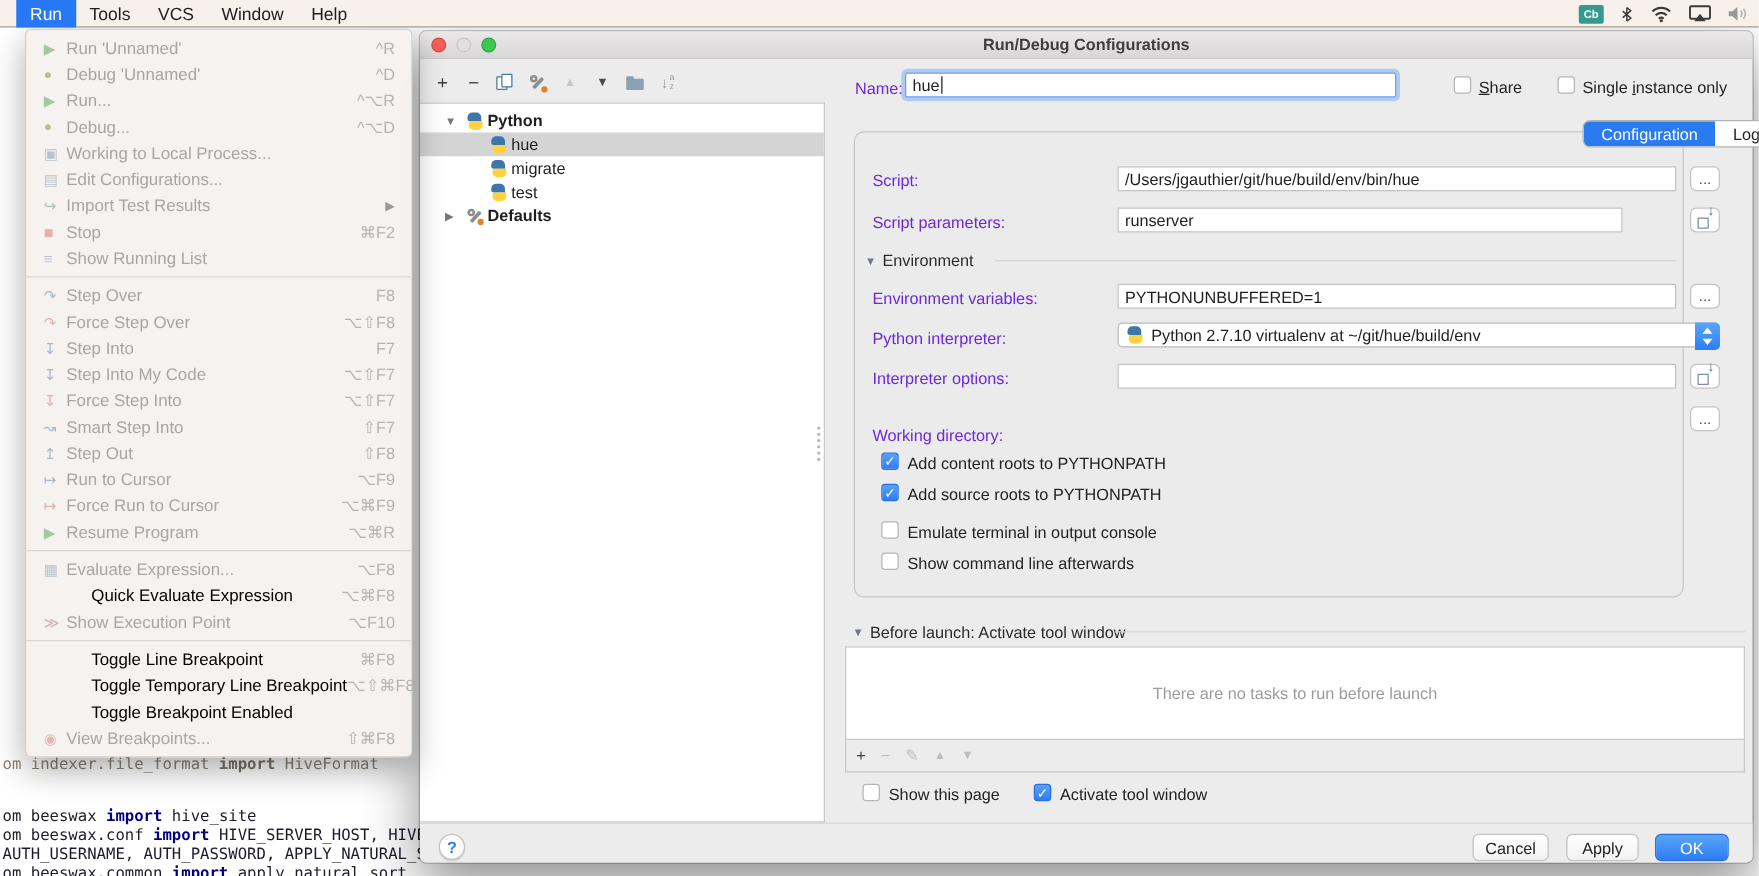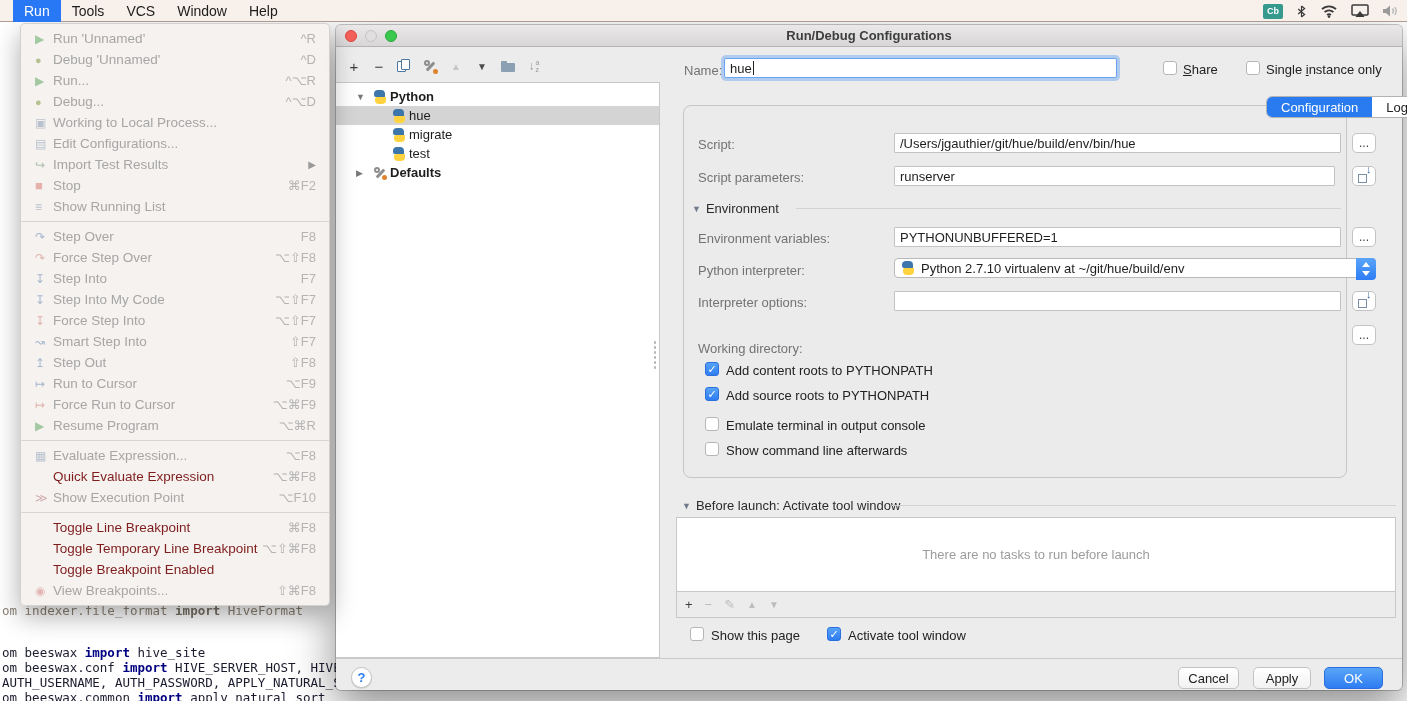--- a/index.html
+++ b/index.html
@@ -23,21 +23,21 @@
   .cb-badge{width:20px;height:15px;background:#35998d;border-radius:2px;color:#fff;font-size:9px;
     font-weight:bold;display:flex;align-items:center;justify-content:center;}
 
   
   .menu{position:absolute;left:20px;top:23px;width:310px;background:rgba(246,242,240,.97);
     border:1px solid rgba(0,0,0,.14);border-radius:5px;box-shadow:0 10px 26px rgba(0,0,0,.33);
     padding:4px 0;z-index:35;}
   .mrow{height:21px;display:flex;align-items:center;padding:0 13px 0 14px;}
   .mi{width:18px;text-align:left;font-size:12px;opacity:.8;flex:0 0 18px;}
   .ml{flex:1;font-size:13.5px;color:#a6a6a6;white-space:nowrap;}
-  .ml.darker{color:#7f1d1d;}
+  .ml.darker{color:#000000;margin-left:20px;}
   .ms{font-size:13px;color:#b4b4b4;white-space:nowrap;}
   .msep{height:1px;background:#dad5d2;margin:4px 0;}
 
   
   .dialog{position:absolute;left:336px;top:25px;width:1066px;height:665px;background:#ececec;
     border-radius:5px;box-shadow:0 0 0 1px rgba(0,0,0,.22),0 18px 45px rgba(0,0,0,.45);z-index:30;padding-left:35px;}
   .titlebar{position:absolute;left:0;top:0;width:100%;height:22px;
     background:linear-gradient(#eae8e9,#d8d6d7);border-bottom:1px solid #b6b4b5;
     border-radius:5px 5px 0 0;display:flex;align-items:center;justify-content:center;}
   .title{font-size:13px;font-weight:600;color:#3e3e3e;}
@@ -72,21 +72,21 @@
   .trow.sel{background:#d4d4d4;}
   .pyicon{position:relative;width:14px;height:14px;flex:0 0 14px;}
   .pyicon i{position:absolute;left:1px;top:0;width:11px;height:7px;background:#3c76aa;border-radius:4px 4px 0 2px;}
   .pyicon em{position:absolute;left:2px;top:7px;width:11px;height:7px;background:#ffd33f;border-radius:2px 0 4px 4px;}
   .tlabel{margin-left:3px;}
   .bold{font-weight:bold;}
   .splitter{position:absolute;left:317px;top:315px;width:4px;height:30px;
     background:radial-gradient(circle,#b5b5b5 1px,transparent 1.5px);background-size:4px 5px;}
 
   
-  .lbl{position:absolute;font-size:13px;color:#737373;white-space:nowrap;text-align:right;}
+  .lbl{position:absolute;font-size:13px;color:#6d28d9;white-space:nowrap;text-align:right;}
   .field{position:absolute;height:20px;background:#fff;border:1px solid #c3c3c3;border-radius:1px;
     font-size:13px;color:#1e1e1e;display:flex;align-items:center;padding:0 5px;white-space:nowrap;overflow:hidden;}
   .caret{width:1px;height:14px;background:#222;margin-left:1px;}
   .namefield{border:1px solid #6aa3f5;box-shadow:0 0 0 3px rgba(106,163,245,.45);border-radius:2px;}
   .cb{position:absolute;width:14px;height:14px;background:#fff;border:1px solid #b6b6b6;border-radius:3px;
     display:flex;align-items:center;justify-content:center;font-size:11px;color:#fff;}
   .cb.on{background:linear-gradient(#57a3f7,#2e7cf2);border-color:#2a6fdd;}
   .cblbl{position:absolute;font-size:13px;color:#222;white-space:nowrap;}
   .tabs{position:absolute;left:930px;top:71px;height:22px;display:flex;border:1px solid #b3b3b3;
     border-radius:6px;overflow:hidden;background:#fff;z-index:5;}
@@ -423,21 +423,21 @@
 
   <div class="lbl" style="left:362px;top:112px">Script:</div>
   <div class="field" style="left:558px;top:108px;width:447px">
       <span>/Users/jgauthier/git/hue/build/env/bin/hue</span>
     </div>
   <div class="mbtn" style="left:1016px;top:108px">
       <span>...</span>
     </div>
 
   <div class="lbl" style="left:362px;top:145px">Script parameters:</div>
-  <div class="field" style="left:558px;top:141px;width:441px">
+  <div class="field" style="left:558px;top:141px;width:404px">
       <span>runserver</span>
     </div>
   <div class="mbtn" style="left:1016px;top:141px">
       <span class="exp">
         <i></i>
         <em>↓</em>
       </span>
     </div>
 
   <div class="sechead" style="left:356px;top:176px">

